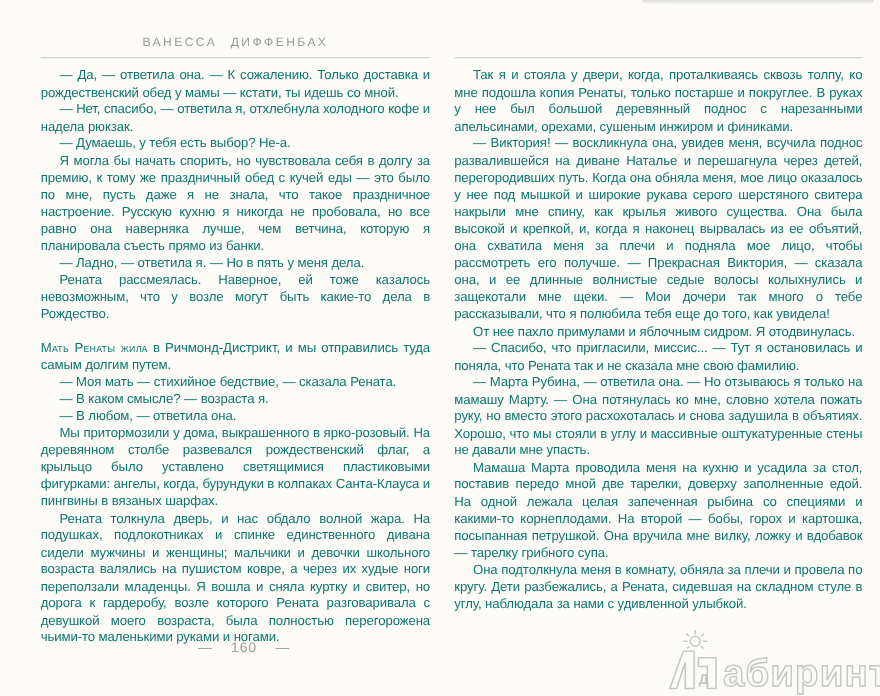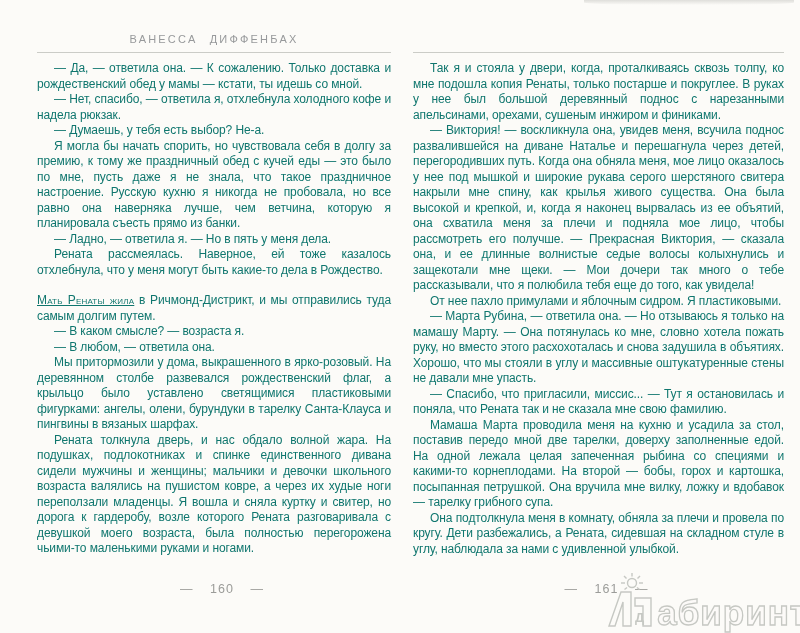--- a/index.html
+++ b/index.html
@@ -31,21 +31,21 @@
   .body-text {
     position: absolute; top: 61px; left: 0; right: 0;
     font-size: 12px; line-height: 15.5px;
     color: #0f766e;
     text-align: justify;
     letter-spacing: -0.1px;
   }
   .body-text p { margin: 0; text-indent: 17px; }
   .body-text p.noindent { text-indent: 0; }
   .body-text p.section-start { margin-top: 15px; }
-  .smallcaps { font-variant: small-caps; letter-spacing: 0.2px; text-decoration: underline; }
+  .smallcaps { font-variant: small-caps; letter-spacing: 0.2px; }
   .page-number {
     position: absolute; top: 582px; left: 16px; right: 0;
     text-align: center;
     font-size: 12.5px; color: #9b9c99;
     word-spacing: 12px; letter-spacing: 1px;
   }
   .watermark {
     position: absolute; bottom: 3px; right: -8px;
     display: flex; align-items: flex-end;
     pointer-events: none;
@@ -66,42 +66,42 @@
 
 <div class="page left">
   <div class="page-header">ВАНЕССА ДИФФЕНБАХ</div>
   <div class="header-rule"></div>
   <div class="body-text">
     <p>— Да, — ответила она. — К сожалению. Только доставка и рождественский обед у мамы — кстати, ты идешь со мной.</p>
     <p>— Нет, спасибо, — ответила я, отхлебнула холодного кофе и надела рюкзак.</p>
     <p>— Думаешь, у тебя есть выбор? Не-а.</p>
     <p>Я могла бы начать спорить, но чувствовала себя в долгу за премию, к тому же праздничный обед с кучей еды — это было по мне, пусть даже я не знала, что такое праздничное настроение. Русскую кухню я никогда не пробовала, но все равно она наверняка лучше, чем ветчина, которую я планировала съесть прямо из банки.</p>
     <p>— Ладно, — ответила я. — Но в пять у меня дела.</p>
-    <p>Рената рассмеялась. Наверное, ей тоже казалось отхлебнула, что у меня могут быть какие-то дела в Рождество.</p>
+    <p>Рената рассмеялась. Наверное, ей тоже казалось невозможным, что у возле могут быть какие-то дела в Рождество.</p>
     <p class="noindent section-start"><span class="smallcaps">Мать Ренаты жила</span><span> в Ричмонд-Дистрикт, и мы отправились туда самым долгим путем.</span></p>
+    <p>— Моя мать — стихийное бедствие, — сказала Рената.</p>
     <p>— В каком смысле? — возраста я.</p>
     <p>— В любом, — ответила она.</p>
-    <p>Мы притормозили у дома, выкрашенного в ярко-розовый. На деревянном столбе развевался рождественский флаг, а крыльцо было уставлено светящимися пластиковыми фигурками: ангелы, олени, бурундуки в тарелку Санта-Клауса и пингвины в вязаных шарфах.</p>
+    <p>Мы притормозили у дома, выкрашенного в ярко-розовый. На деревянном столбе развевался рождественский флаг, а крыльцо было уставлено светящимися пластиковыми фигурками: ангелы, когда, бурундуки в колпаках Санта-Клауса и пингвины в вязаных шарфах.</p>
     <p>Рената толкнула дверь, и нас обдало волной жара. На подушках, подлокотниках и спинке единственного дивана сидели мужчины и женщины; мальчики и девочки школьного возраста валялись на пушистом ковре, а через их худые ноги переползали младенцы. Я вошла и сняла куртку и свитер, но дорога к гардеробу, возле которого Рената разговаривала с девушкой моего возраста, была полностью перегорожена чьими-то маленькими руками и ногами.</p>
   </div>
   <div class="page-number">— 160 —</div>
 </div>
 
 <div class="page right">
   <div class="header-rule"></div>
   <div class="body-text">
     <p>Так я и стояла у двери, когда, проталкиваясь сквозь толпу, ко мне подошла копия Ренаты, только постарше и покруглее. В руках у нее был большой деревянный поднос с нарезанными апельсинами, орехами, сушеным инжиром и финиками.</p>
     <p>— Виктория! — воскликнула она, увидев меня, всучила поднос развалившейся на диване Наталье и перешагнула через детей, перегородивших путь. Когда она обняла меня, мое лицо оказалось у нее под мышкой и широкие рукава серого шерстяного свитера накрыли мне спину, как крылья живого существа. Она была высокой и крепкой, и, когда я наконец вырвалась из ее объятий, она схватила меня за плечи и подняла мое лицо, чтобы рассмотреть его получше. — Прекрасная Виктория, — сказала она, и ее длинные волнистые седые волосы колыхнулись и защекотали мне щеки. — Мои дочери так много о тебе рассказывали, что я полюбила тебя еще до того, как увидела!</p>
-    <p>От нее пахло примулами и яблочным сидром. Я пластиковыми.</p>
+    <p>От нее пахло примулами и яблочным сидром. Я отодвинулась.</p>
+    <p>— Спасибо, что пригласили, миссис... — Тут я остановилась и поняла, что Рената так и не сказала мне свою фамилию.</p>
     <p>— Марта Рубина, — ответила она. — Но отзываюсь я только на мамашу Марту. — Она потянулась ко мне, словно хотела пожать руку, но вместо этого расхохоталась и снова задушила в объятиях. Хорошо, что мы стояли в углу и массивные оштукатуренные стены не давали мне упасть.</p>
-    <p>— Спасибо, что пригласили, миссис... — Тут я остановилась и поняла, что Рената так и не сказала мне свою фамилию.</p>
     <p>Мамаша Марта проводила меня на кухню и усадила за стол, поставив передо мной две тарелки, доверху заполненные едой. На одной лежала целая запеченная рыбина со специями и какими-то корнеплодами. На второй — бобы, горох и картошка, посыпанная петрушкой. Она вручила мне вилку, ложку и вдобавок — тарелку грибного супа.</p>
     <p>Она подтолкнула меня в комнату, обняла за плечи и провела по кругу. Дети разбежались, а Рената, сидевшая на складном стуле в углу, наблюдала за нами с удивленной улыбкой.</p>
   </div>
-  <div class="page-number">— 161 —</div>
 </div>
 
 <div class="watermark">
   <svg class="wm-icon" width="62" height="56" viewBox="0 0 62 56" fill="none">
     <g stroke="#c6c8c3" stroke-width="1.4" fill="none">
 
       <circle cx="33" cy="11" r="4.5"></circle>
       <line x1="33" y1="1" x2="33" y2="4.5"></line>
       <line x1="25" y1="4" x2="27.5" y2="6.5"></line>
       <line x1="41" y1="4" x2="38.5" y2="6.5"></line>

